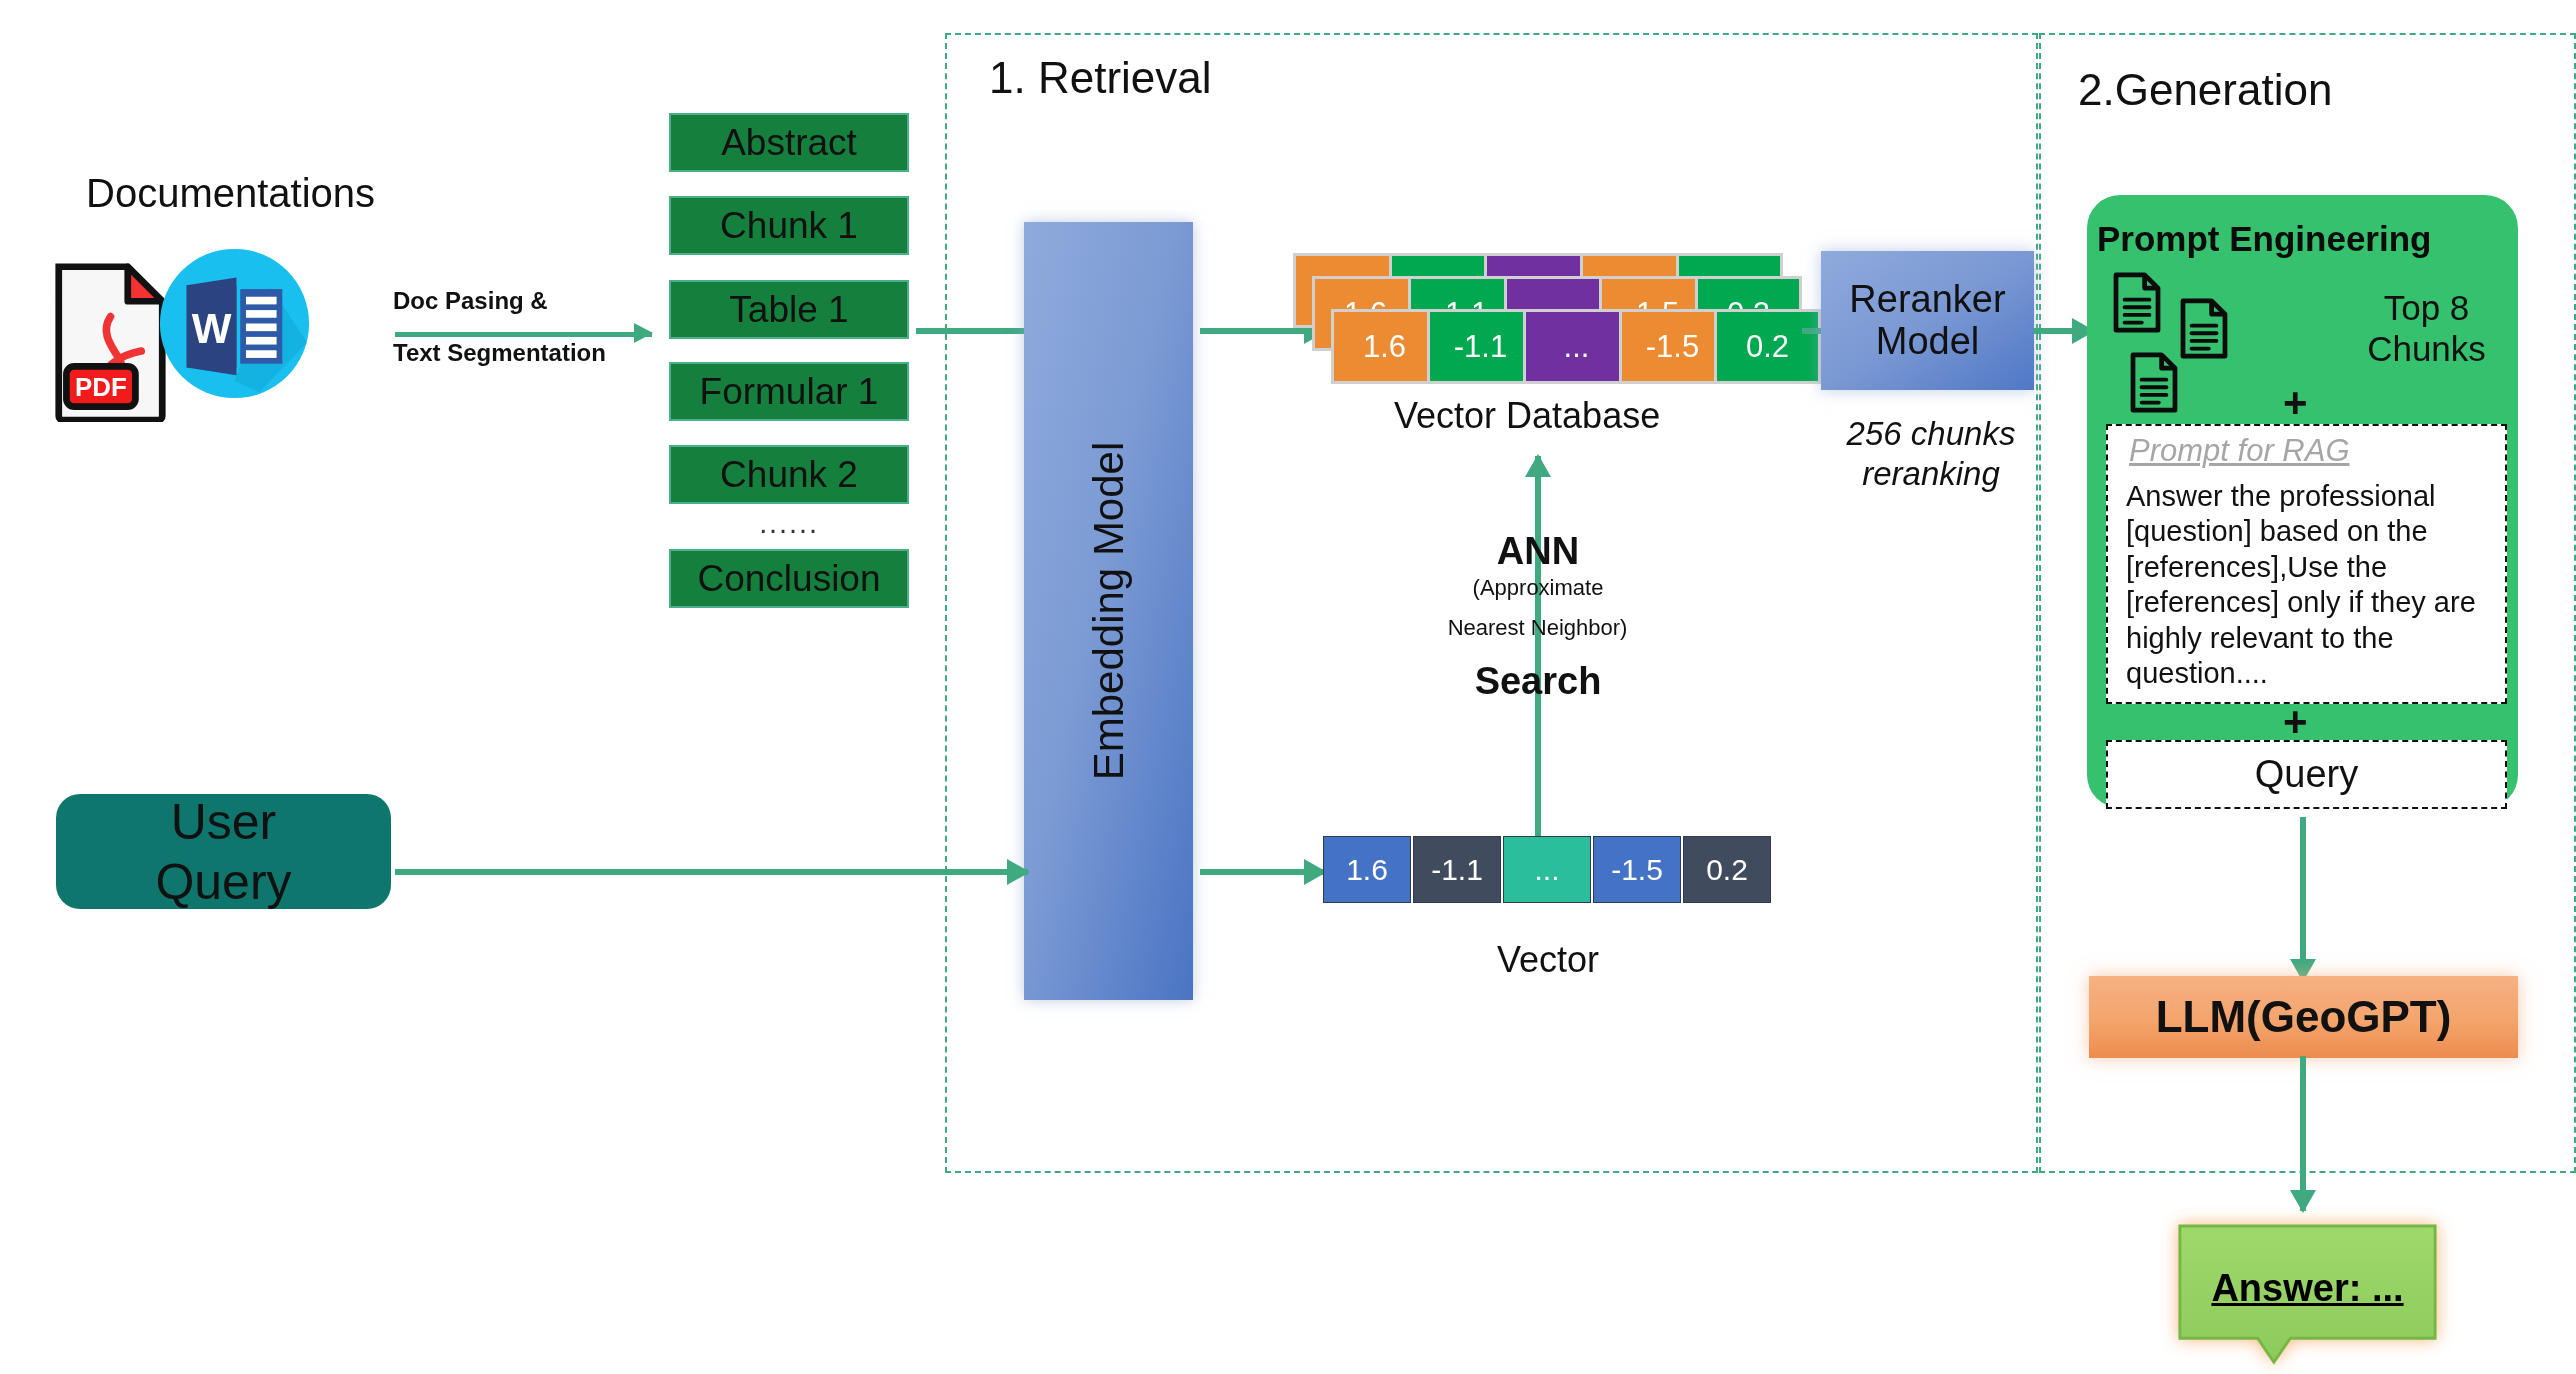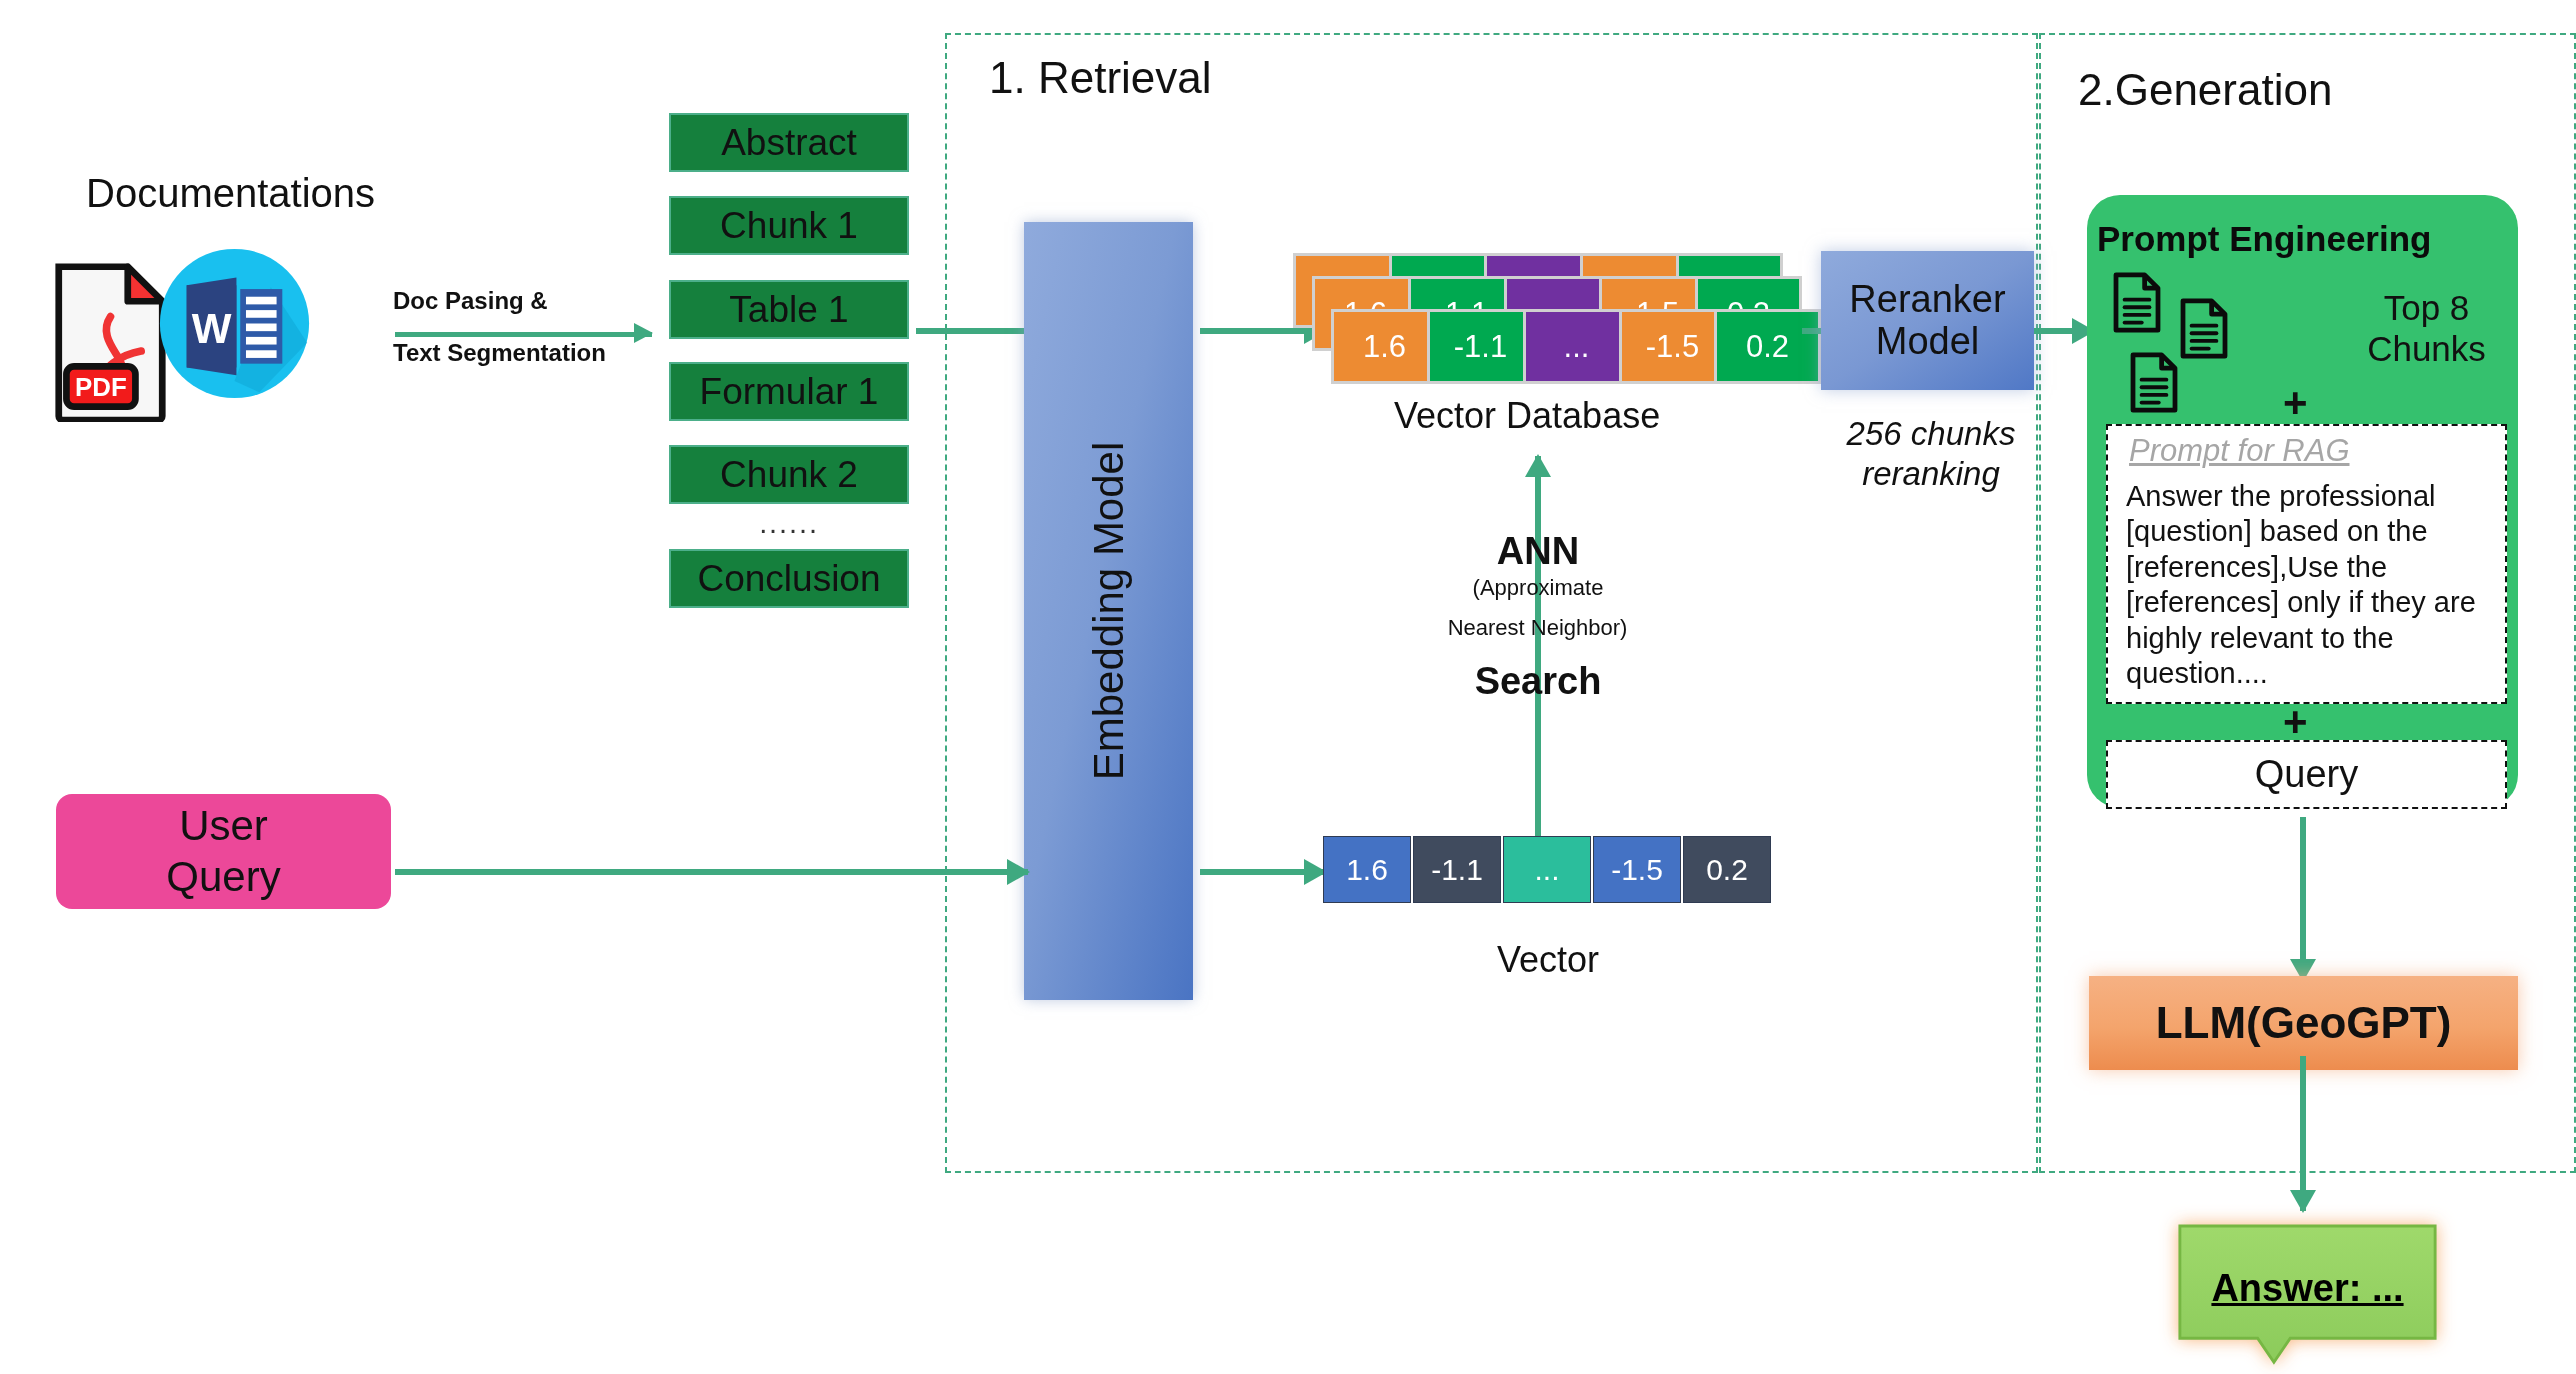--- a/index.html
+++ b/index.html
@@ -66,23 +66,23 @@
   .ann-small{font-size:22px;}
 
   
   .rerank{position:absolute;background:linear-gradient(to bottom right,#8FAADC 0%,#7A98D3 50%,#5078C6 100%);
           display:flex;align-items:center;justify-content:center;text-align:center;
           font-size:38px;line-height:1.1;color:#111;
           box-shadow:0 0 15.3px rgba(150,170,210,.6);}
   .rerank-cap{position:absolute;text-align:center;font-size:33px;line-height:1.2;color:#111;font-style:italic;}
 
   
-  .uquery{position:absolute;background:#ec4899;border-radius:16px;
+  .uquery{position:absolute;background:#0f766e;border-radius:24px;
           display:flex;align-items:center;justify-content:center;text-align:center;
-          font-size:42px;line-height:1.2;color:#111;}
+          font-size:50px;line-height:1.2;color:#111;}
 
   
   .pe-panel{position:absolute;background:#35C16E;border-radius:33px;}
   .pe-title{position:absolute;font-weight:bold;font-size:35px;color:#0B0B0B;}
   .pe-top8{position:absolute;text-align:center;font-size:35px;line-height:1.16;color:#111;}
   .pe-plus{position:absolute;font-size:42px;font-weight:600;color:#111;}
   .pe-promptbox{position:absolute;background:#fff;border:2.9px dashed #111;box-sizing:border-box;}
   .pe-prompt-head{position:absolute;font-style:italic;font-size:31px;color:#A6A6A6;
       text-decoration:underline;white-space:nowrap;}
   .pe-prompt-body{position:absolute;font-size:29px;line-height:1.22;color:#111;}
@@ -270,21 +270,21 @@
 <div class="pe-promptbox" style="left:2106px;top:424px;width:401px;height:280px;"></div>
 <div class="pe-prompt-head" style="left:2129px;top:433px;text-decoration:underline;">Prompt for RAG</div>
 <div class="pe-prompt-body" style="left:2126px;top:479px;width:366px;">Answer the professional [question] based on the [references],Use the [references] only if they are highly relevant to the question....</div>
 
 <div class="pe-plus" style="left:2283px;top:698px;">+</div>
 
 <div class="pe-querybox" style="left:2106px;top:740px;width:401px;height:69px;">Query</div>
 
 <div class="ar-v-dn" style="left:2300px;top:817px;height:163px;"></div>
 
-<div class="llm" style="left:2089px;top:976px;width:429px;height:94px;">LLM(GeoGPT)</div>
+<div class="llm" style="left:2089px;top:976px;width:429px;height:82px;">LLM(GeoGPT)</div>
 
 <div class="ar-v-dn" style="left:2300px;top:1056px;height:155px;"></div>
 
 <div class="answer-wrap" style="left:2177px;top:1223px;width:261px;height:146px;">
   <svg width="261" height="146" viewBox="0 0 272 152">
     <defs>
       <linearGradient id="ag" x1="0" y1="0" x2="0" y2="1">
         <stop offset="0" stop-color="#9FD96B"></stop>
           <stop offset="1" stop-color="#8CCB5B"></stop>
       </linearGradient>

